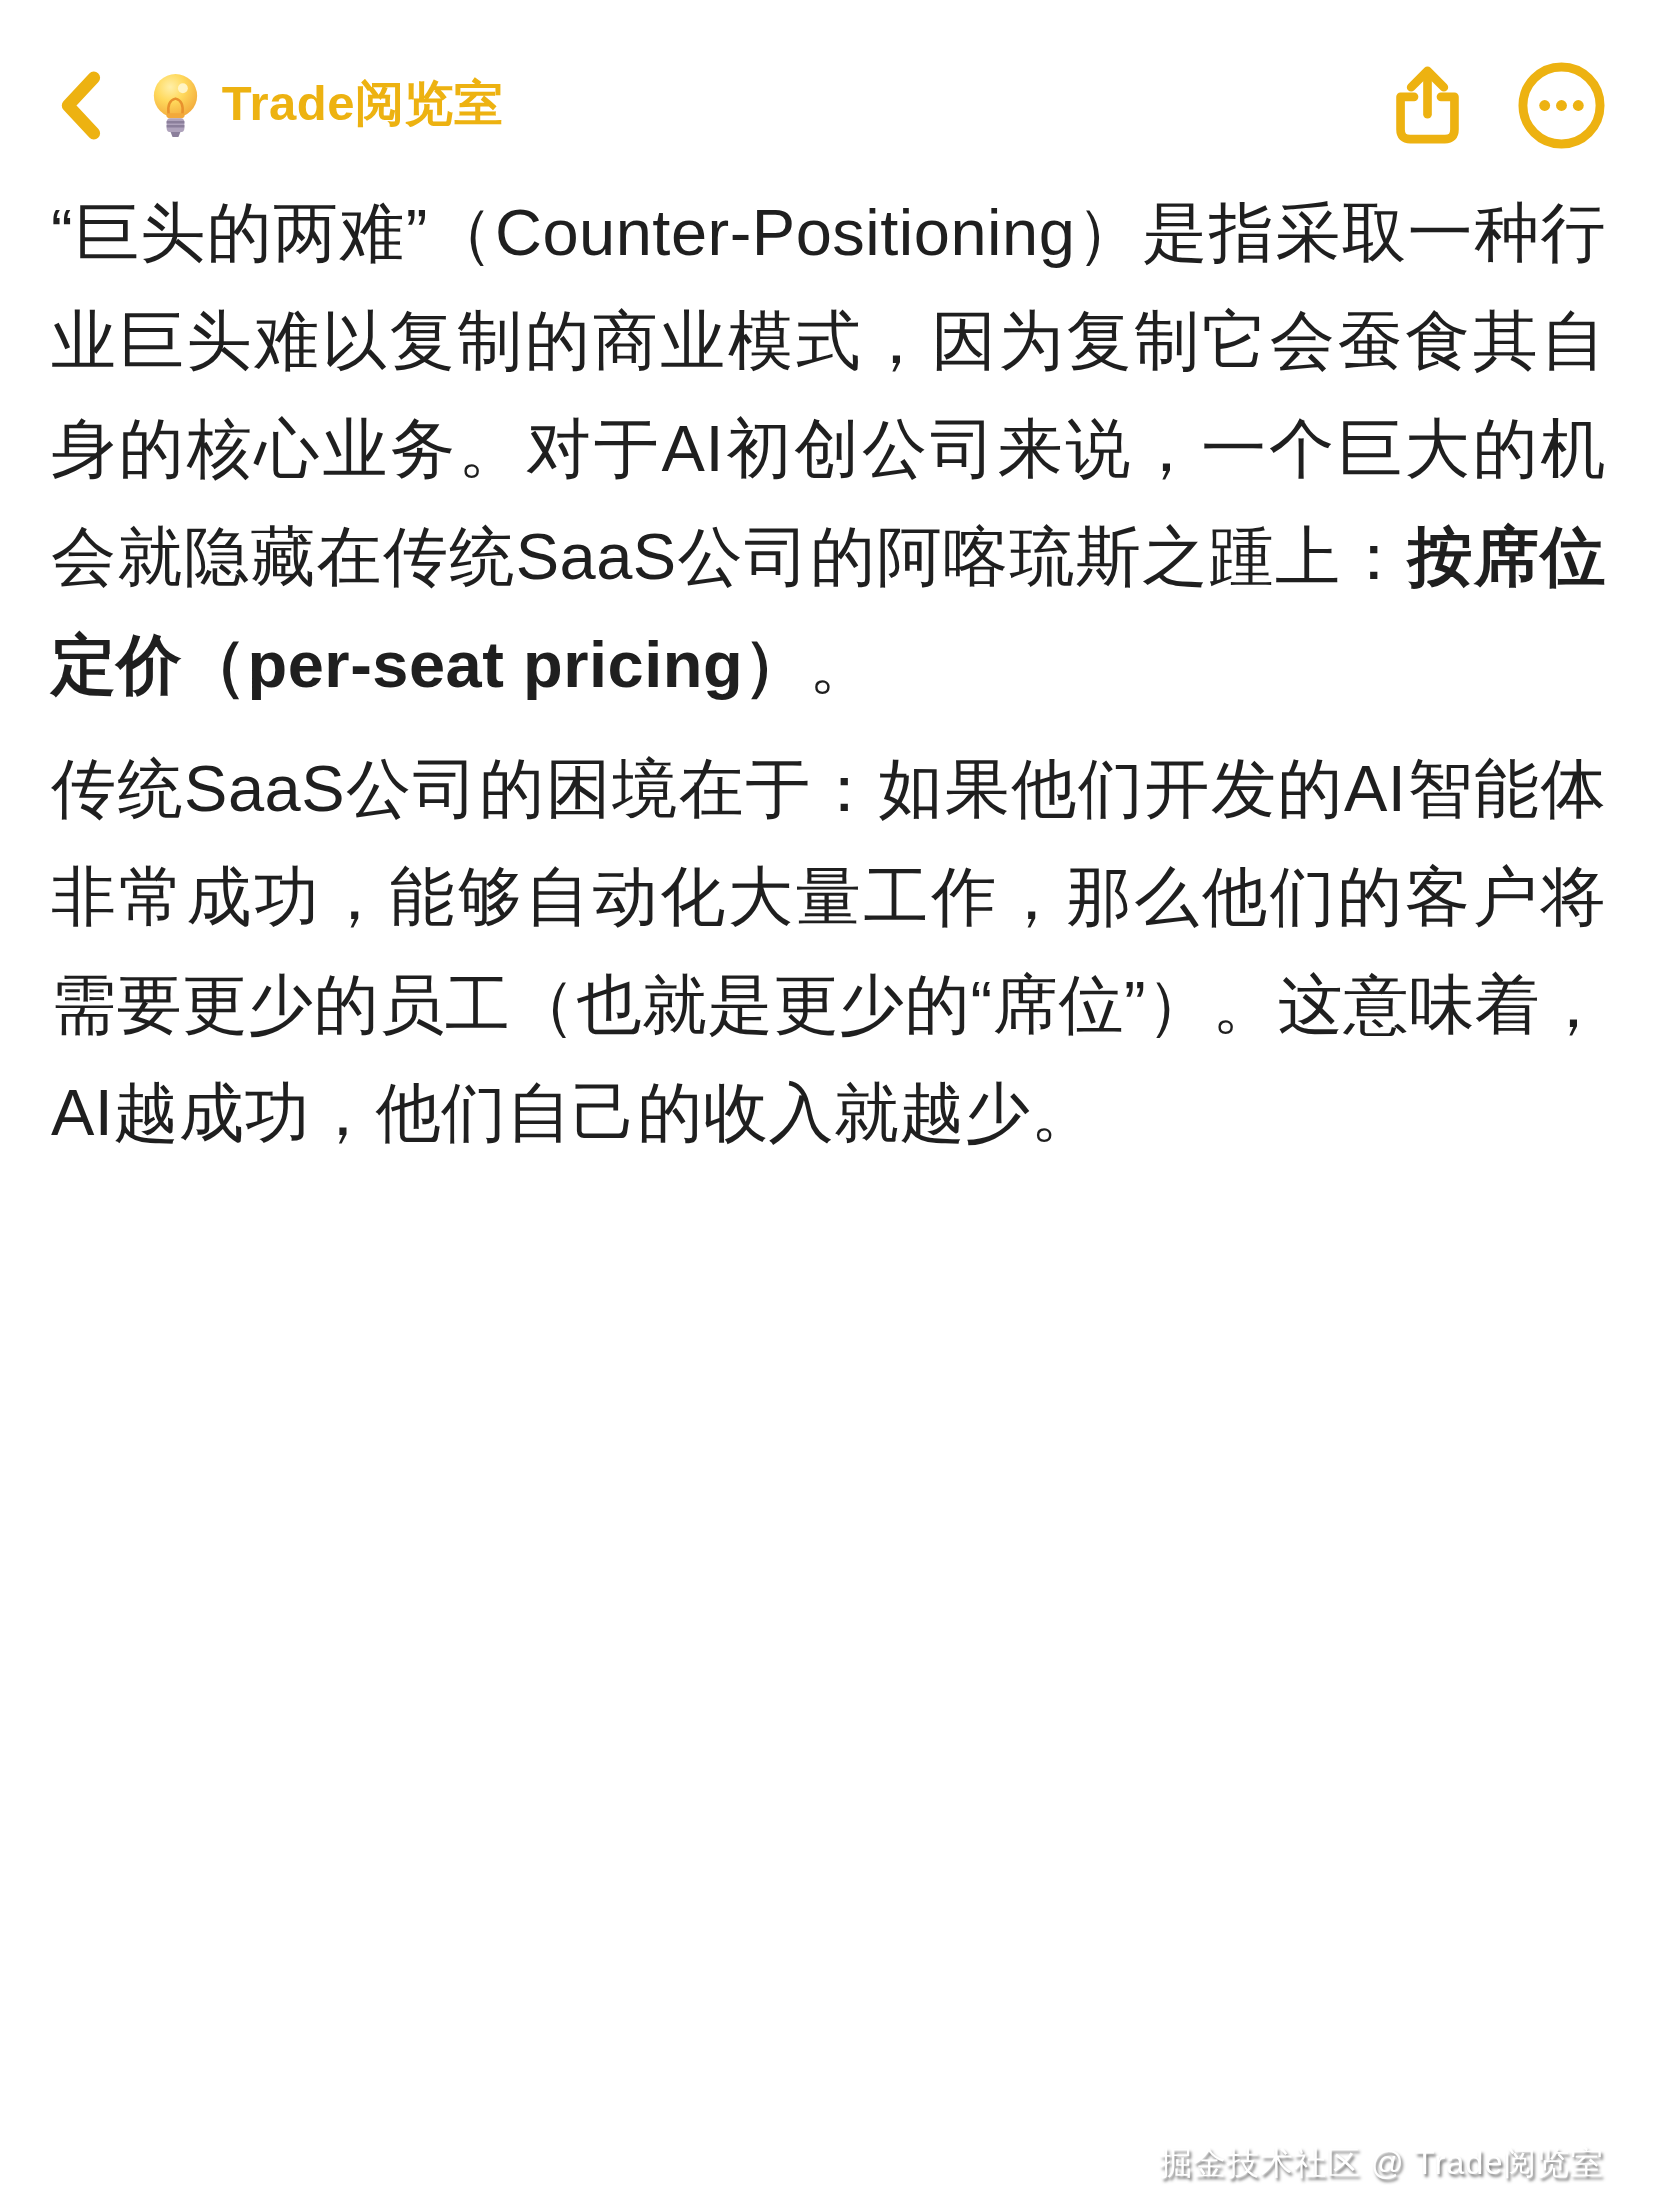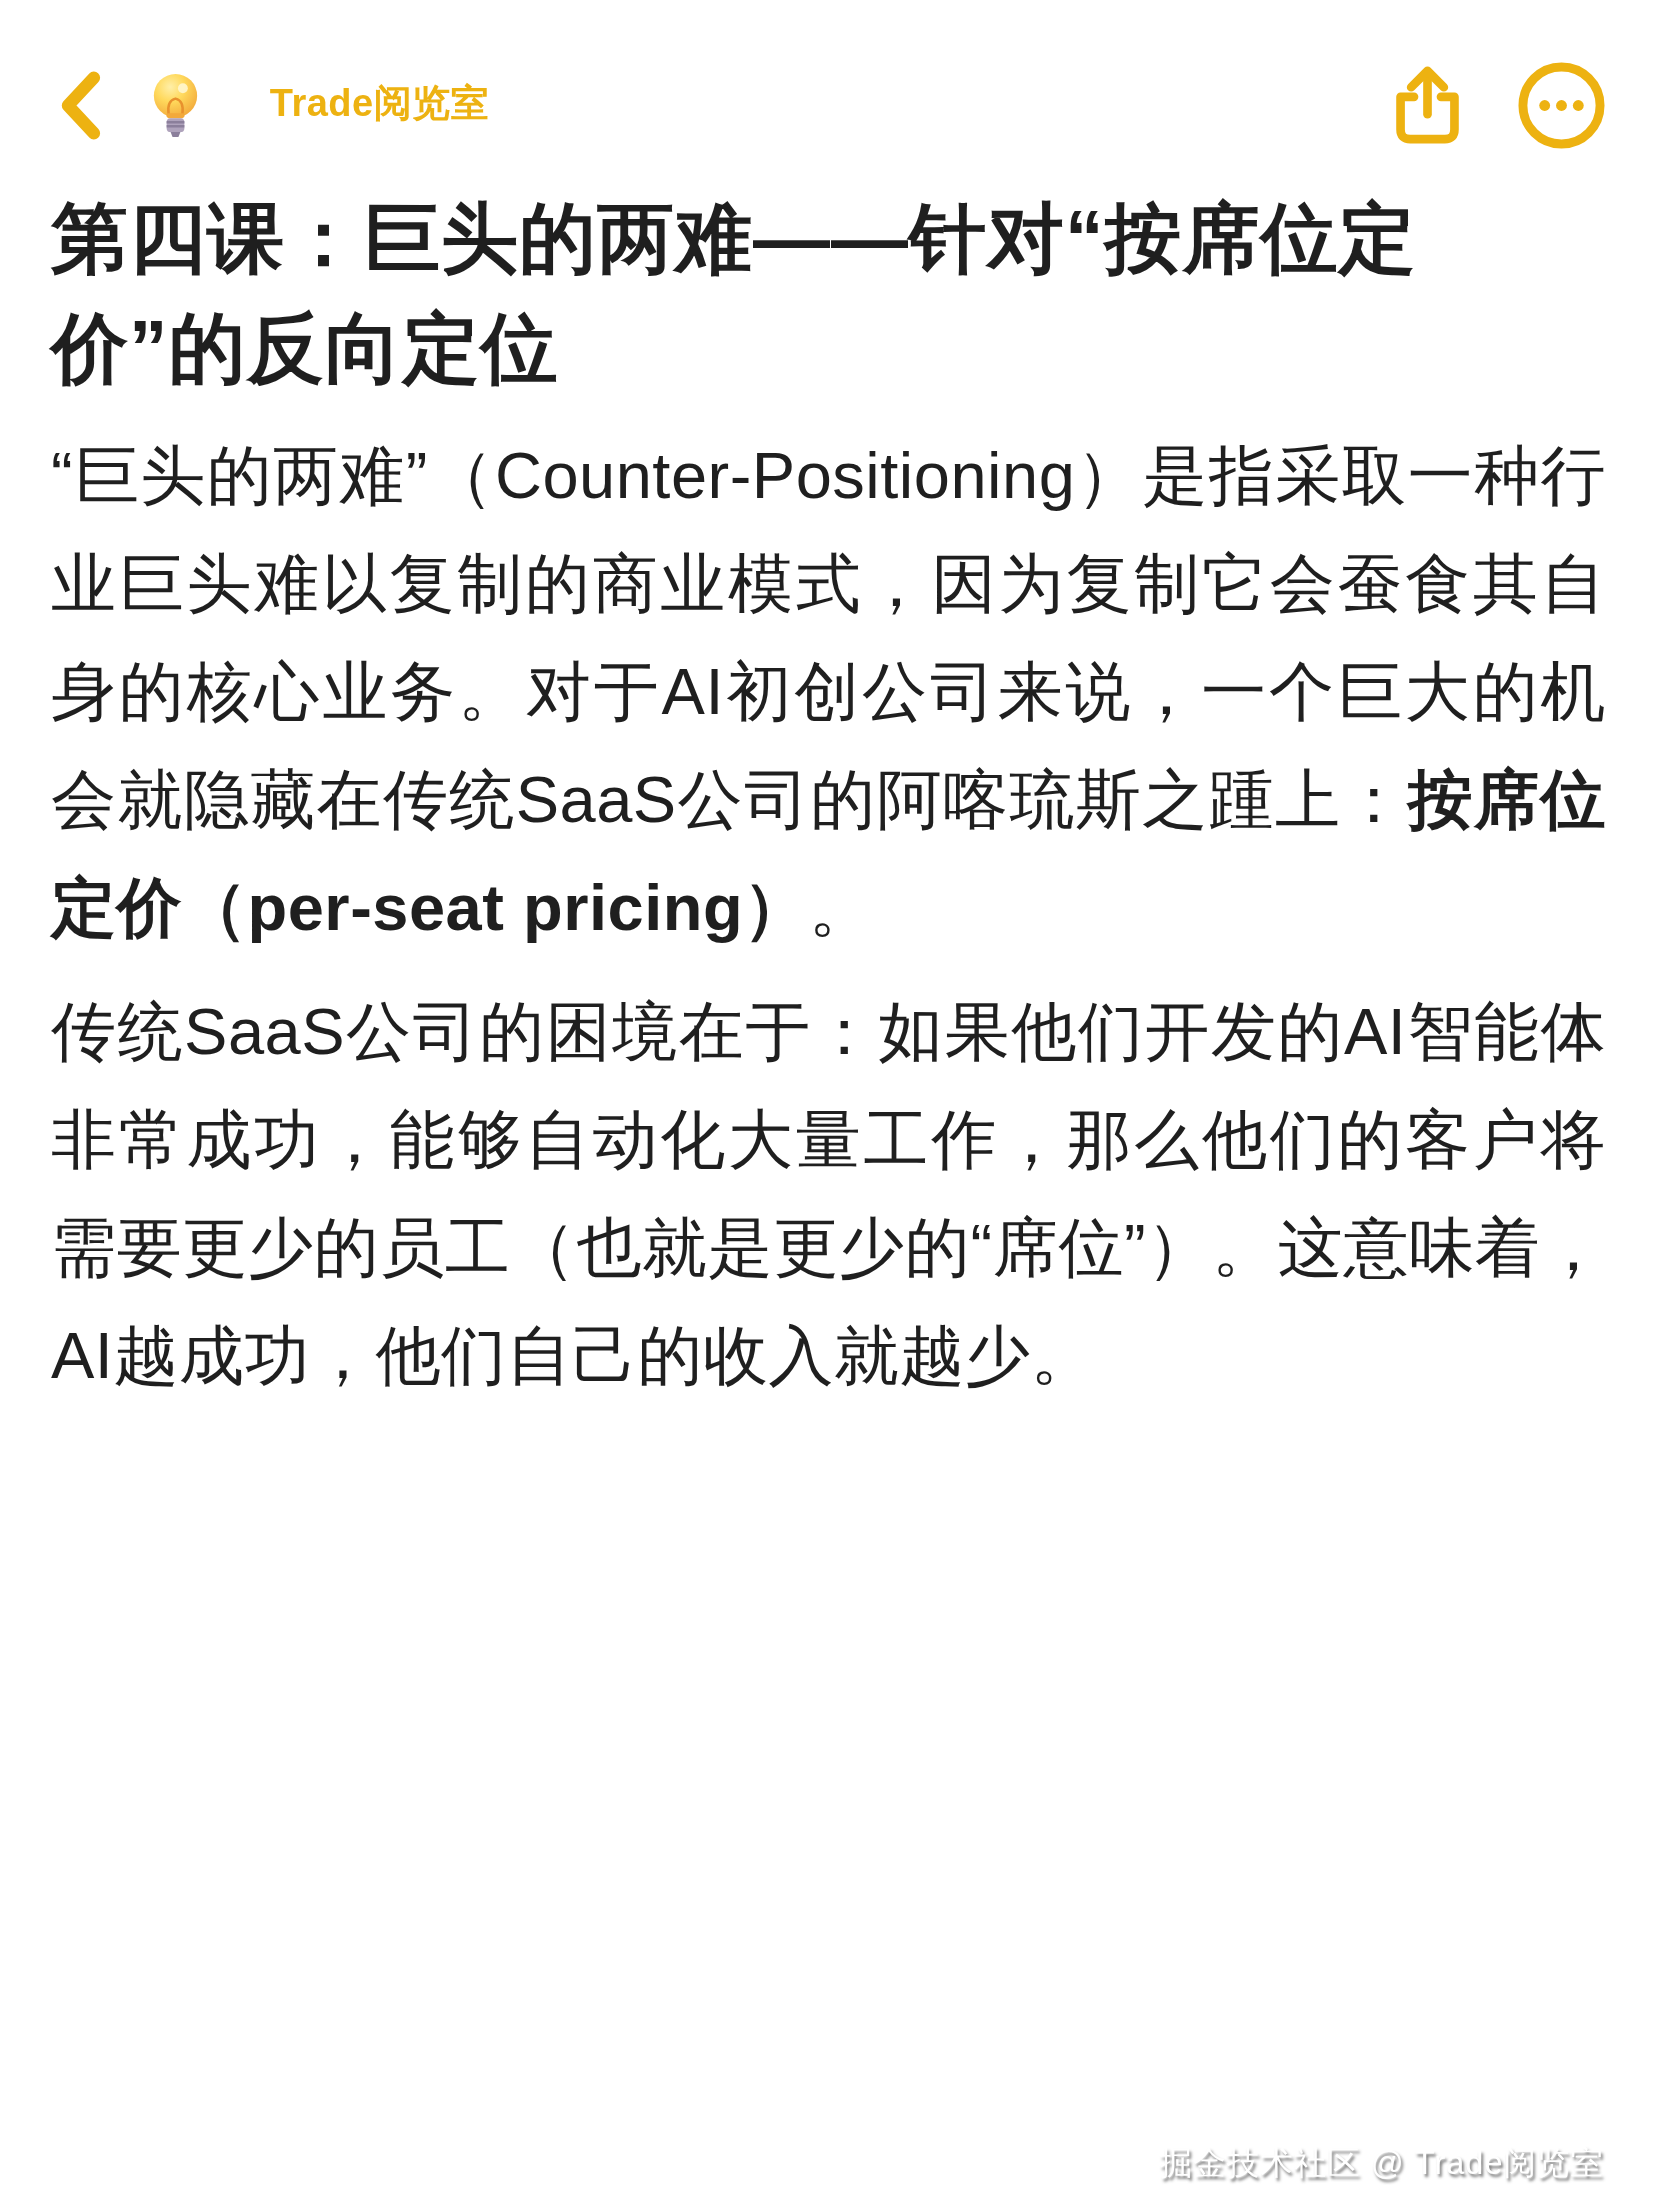--- a/index.html
+++ b/index.html
@@ -39,26 +39,25 @@
   .back-btn svg { width: 45px; height: 69px; }
   .title-group {
     display: flex;
     align-items: center;
     margin-left: 43px;
     gap: 15.8px;
   }
   .bulb { width: 61px; height: 69px; }
   .app-title {
     color: var(--accent);
-    font-size: 38px;
+    font-size: 49px;
     font-weight: 600;
     letter-spacing: 0.5px;
     line-height: 1;
     padding-bottom: 3.9px;
-    margin-left: 48px;
   }
   .header-actions {
     margin-left: auto;
     display: flex;
     align-items: center;
     gap: 51px;
   }
   .share-btn svg { width: 77px; height: 83px; }
   .more-btn svg { width: 89px; height: 89px; }
 
@@ -141,21 +140,20 @@
         <circle cx="28" cy="45" r="5.5" fill="currentColor"></circle>
         <circle cx="45" cy="45" r="5.5" fill="currentColor"></circle>
         <circle cx="62" cy="45" r="5.5" fill="currentColor"></circle>
       </svg>
     </button>
   </div>
 </header>
 
 <main class="article">
 
-  <h2>第四课：巨头的两难——针对“按席位定价”的反向定位</h2>
 
   <p><span>“巨头的两难”（Counter-Positioning）是指采取一种行业巨头难以复制的商业模式，因为复制它会蚕食其自身的核心业务。对于AI初创公司来说，一个巨大的机会就隐藏在传统SaaS公司的阿喀琉斯之踵上：</span><span class="bold-inline">按席位定价（per-seat pricing）</span><span>。</span></p>
 
   <p>传统SaaS公司的困境在于：如果他们开发的AI智能体非常成功，能够自动化大量工作，那么他们的客户将需要更少的员工（也就是更少的“席位”）。这意味着，AI越成功，他们自己的收入就越少。</p>
 </main>
 
 <div class="watermark">掘金技术社区 @ Trade阅览室</div>
 
 
 </body></html>

